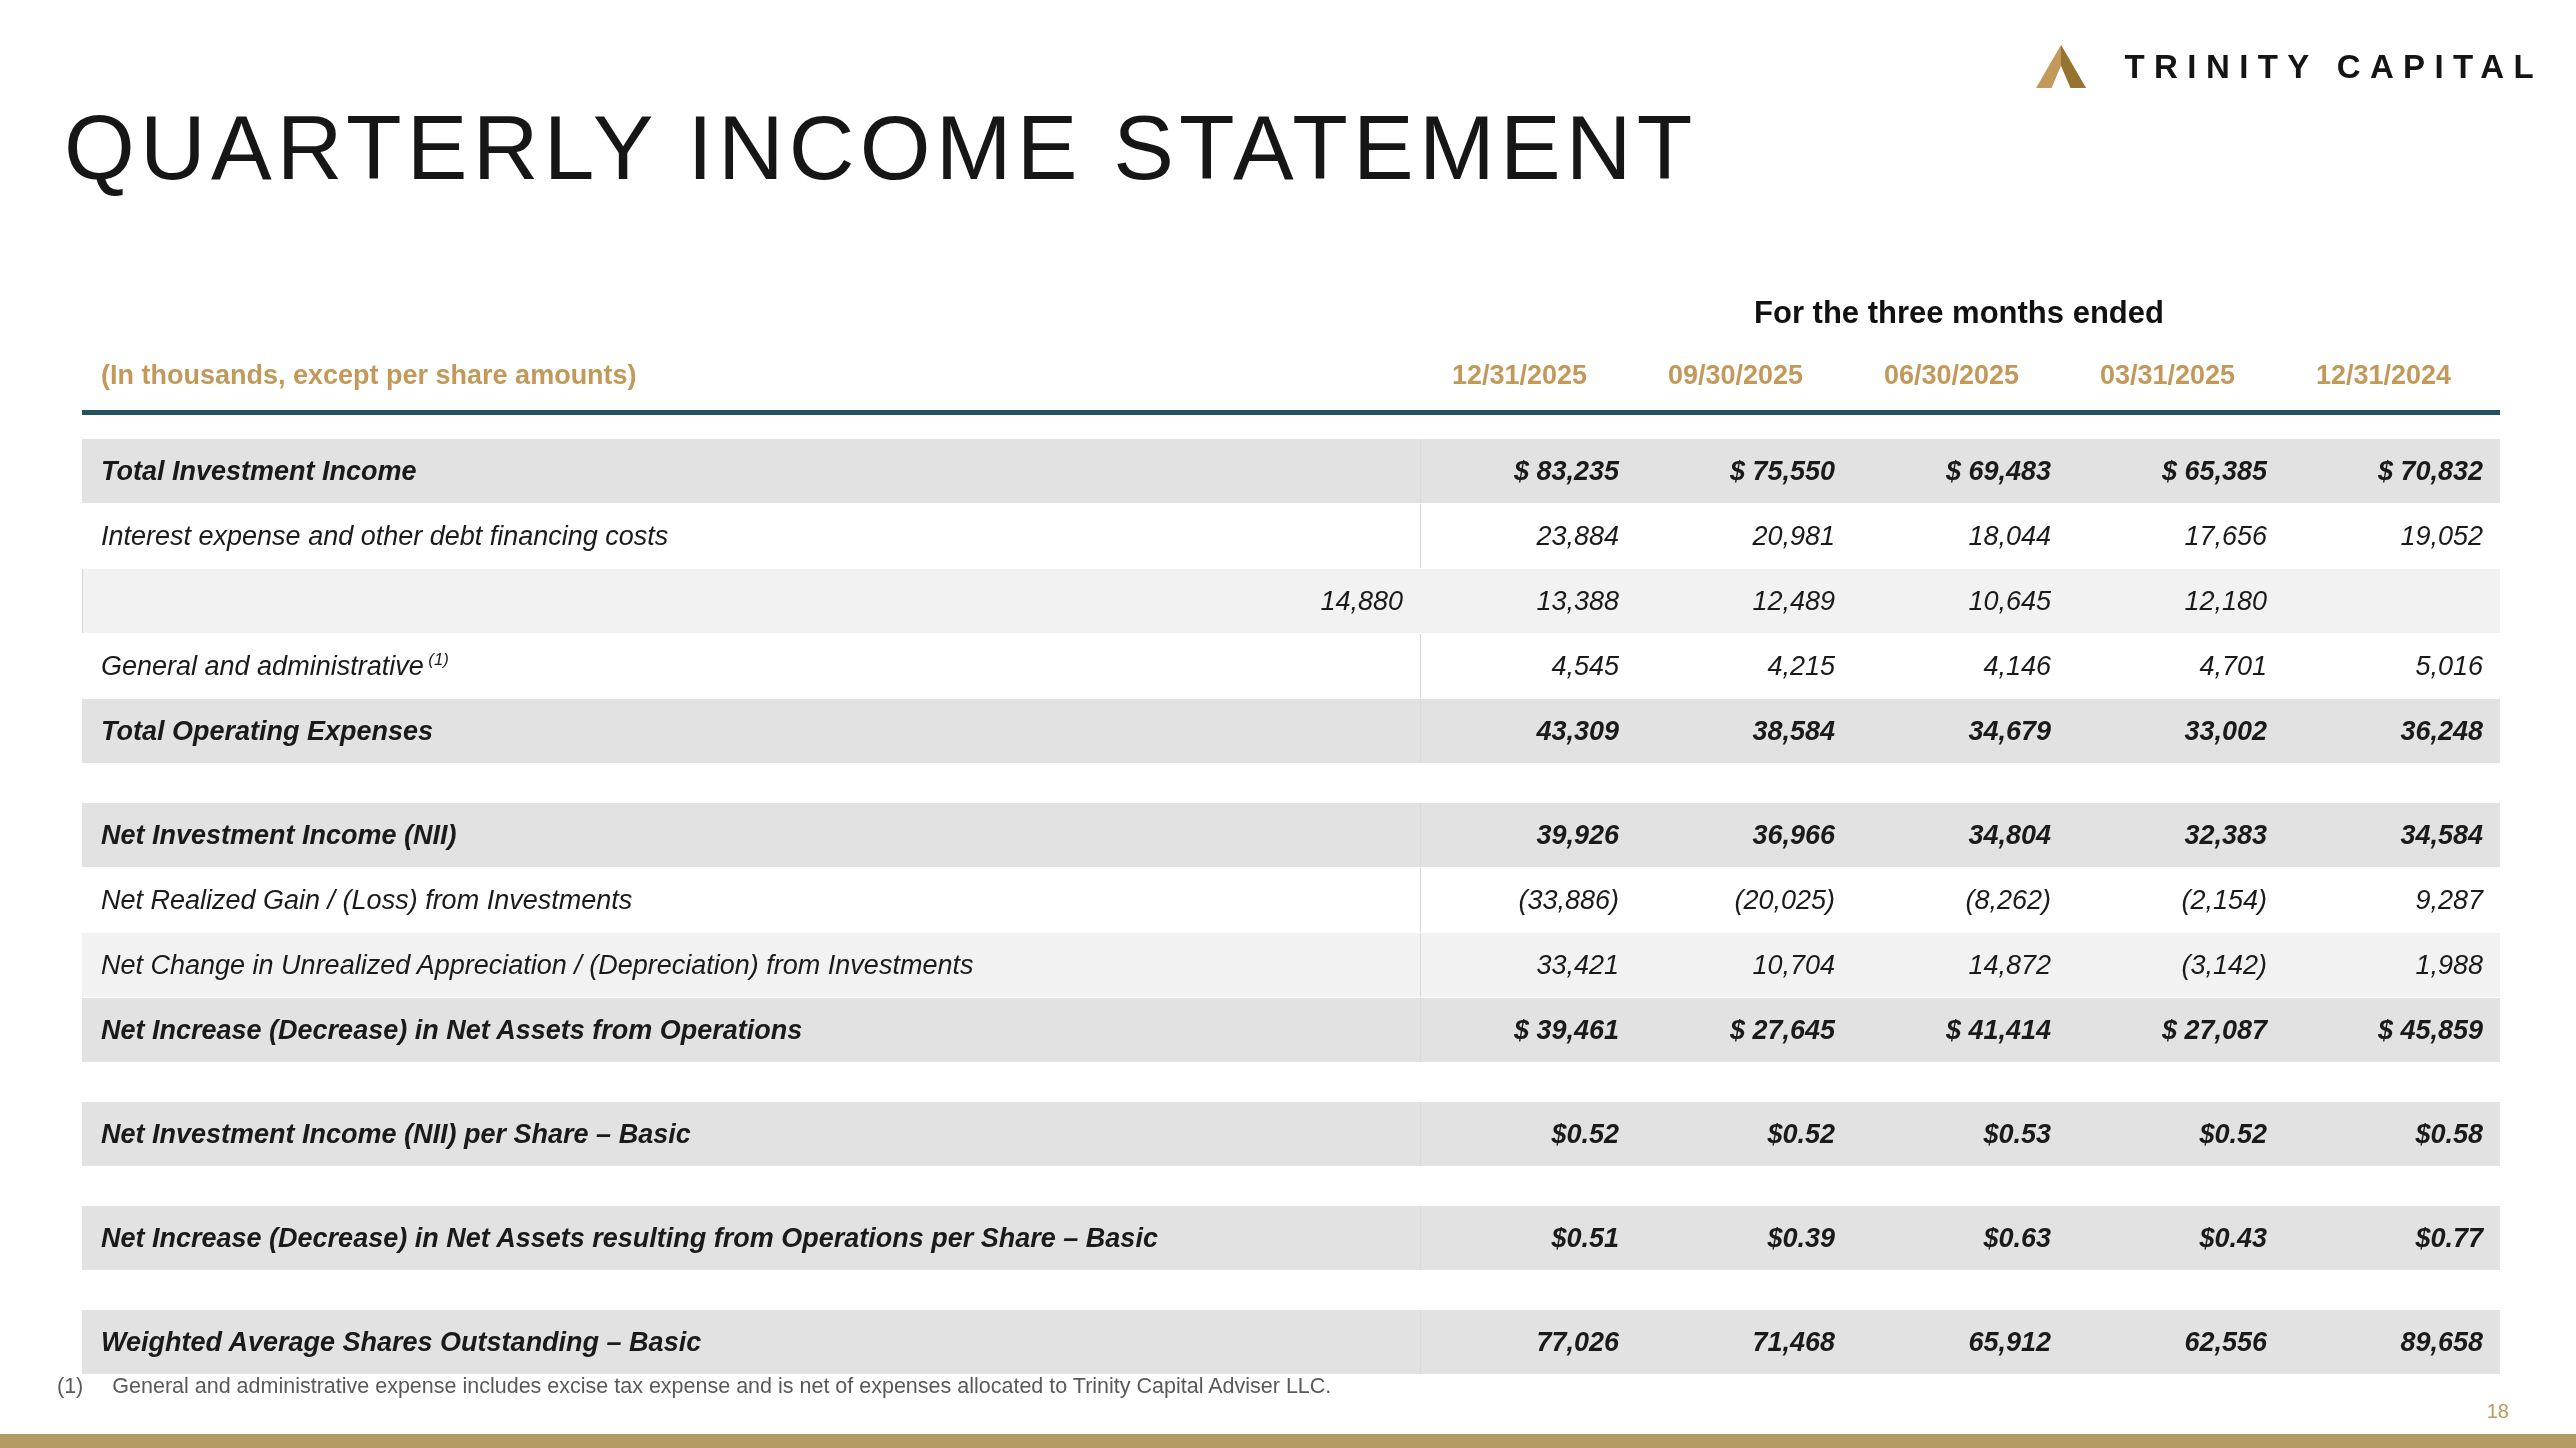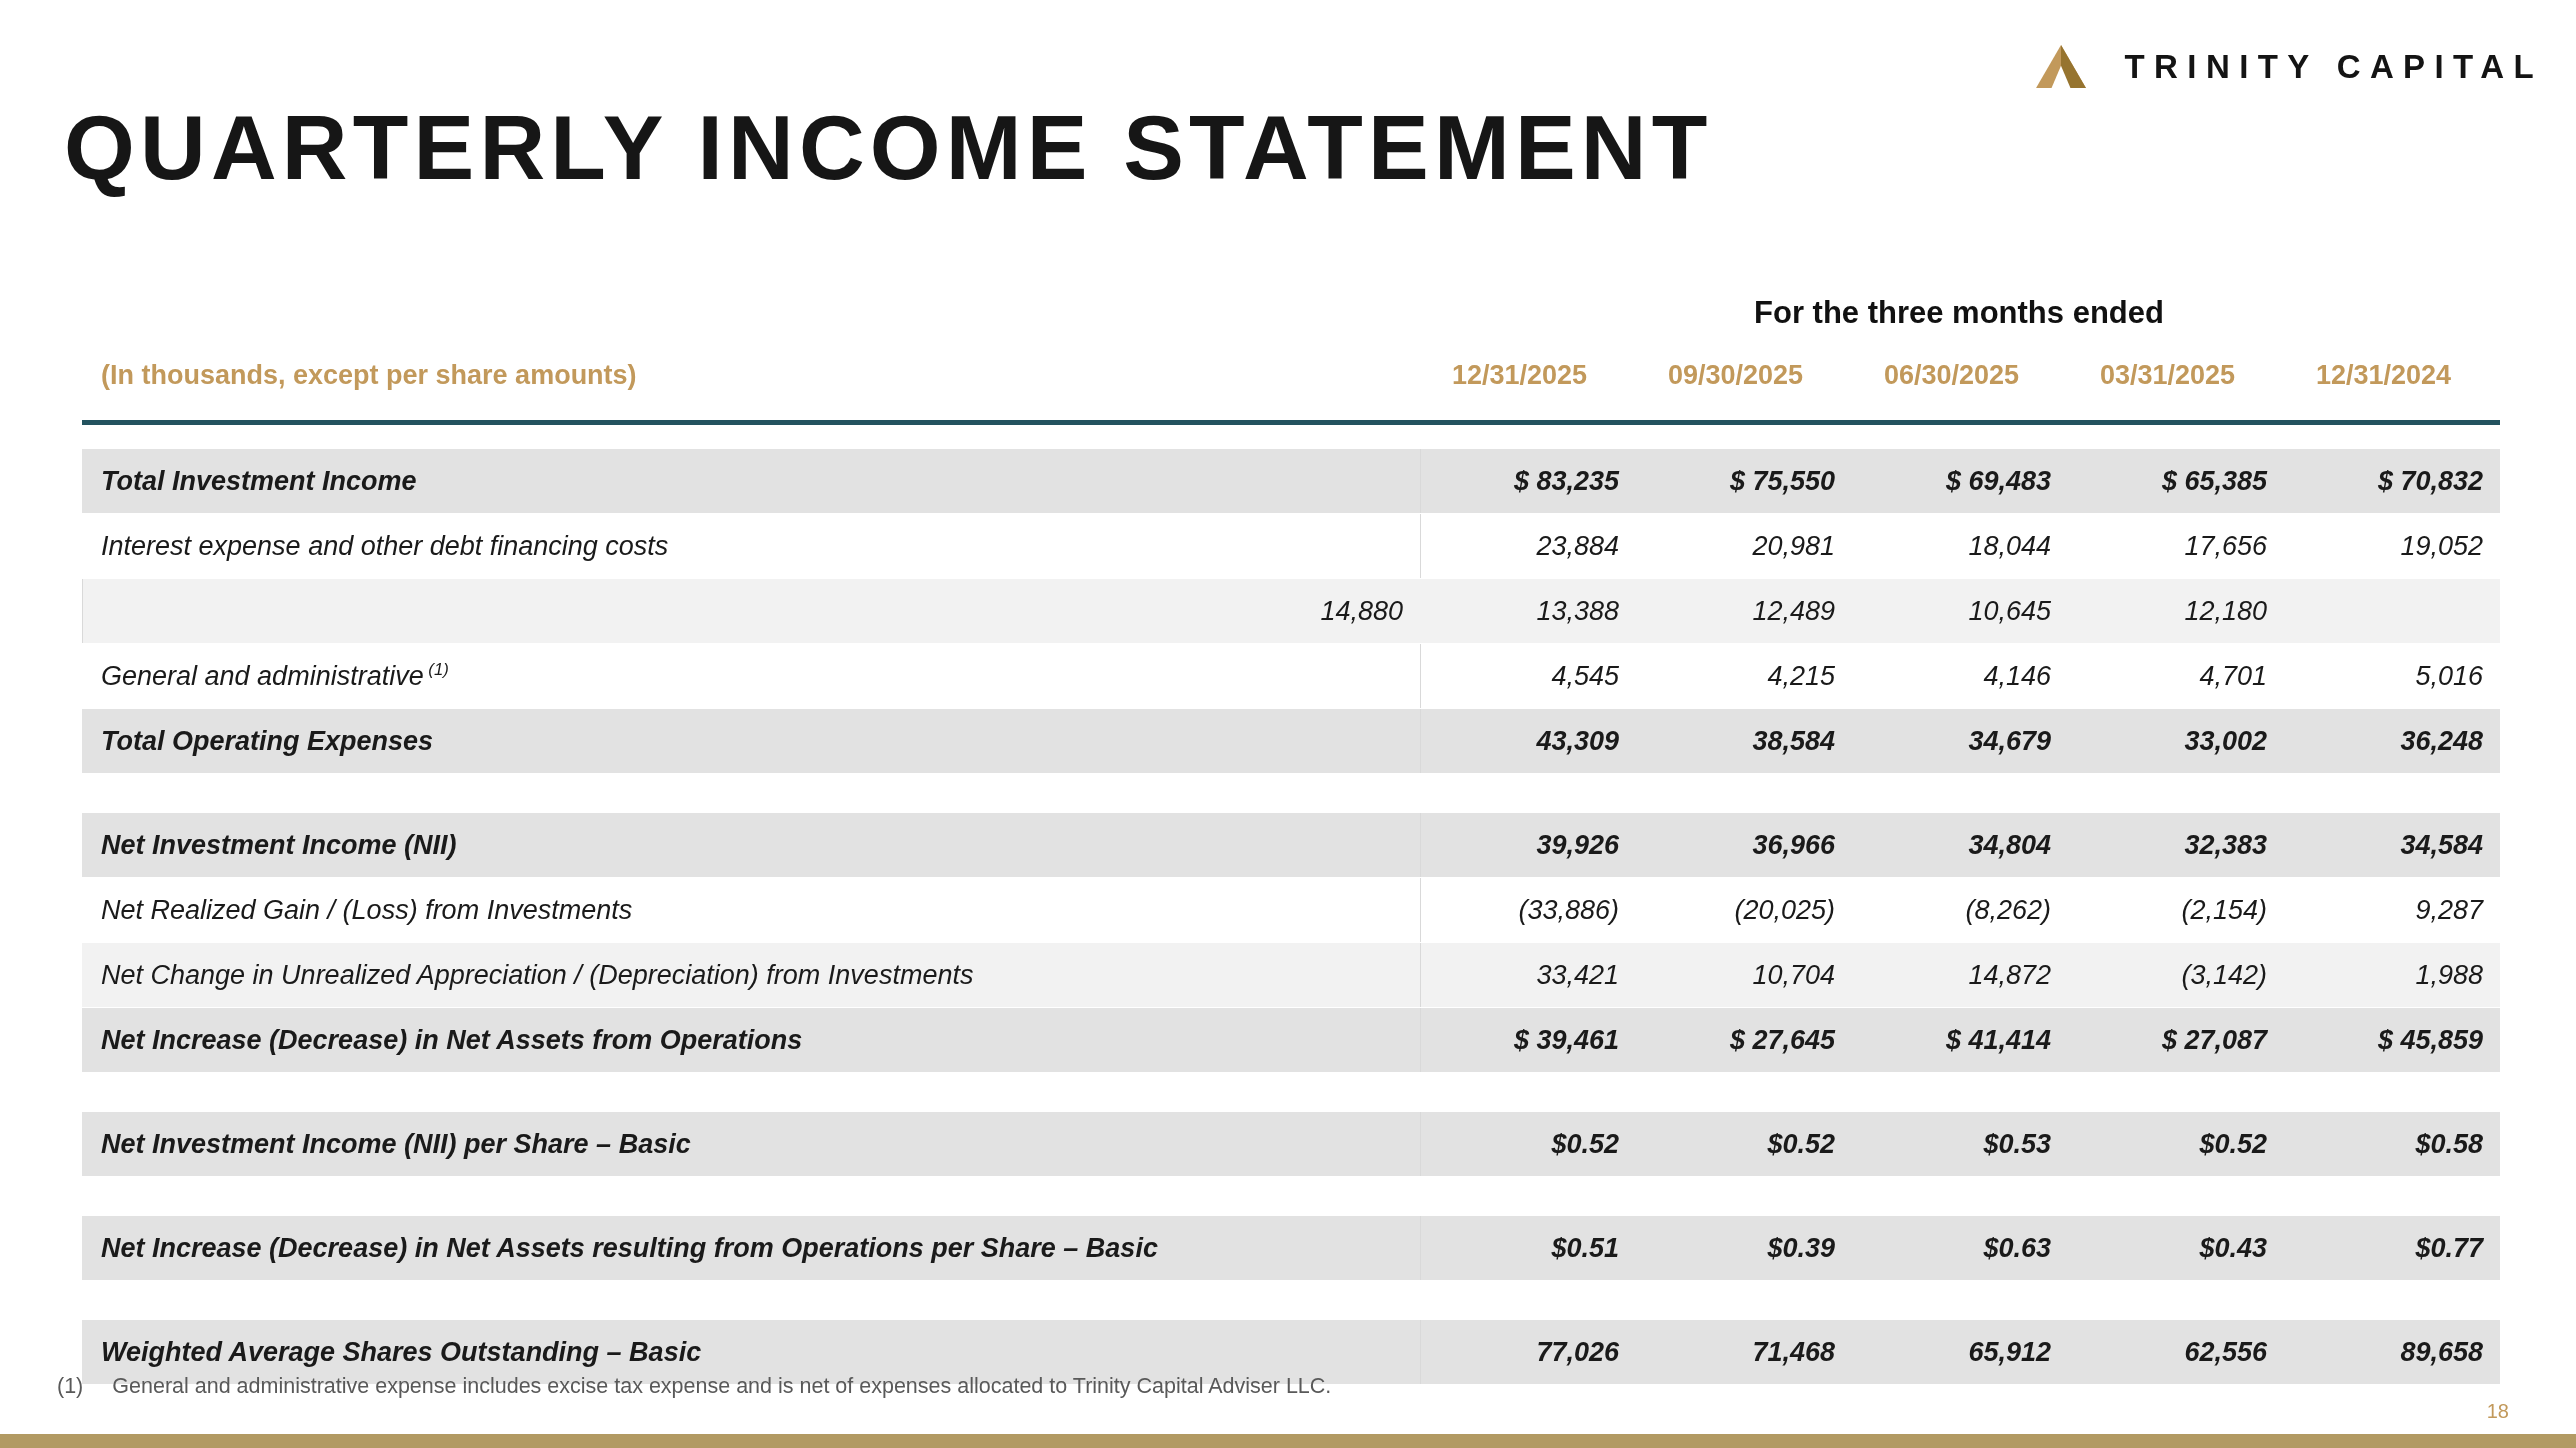--- a/index.html
+++ b/index.html
@@ -14,32 +14,32 @@
     overflow: hidden;
   }
 
   
   .logo { position: absolute; top: 45px; right: 33px; display: flex; align-items: center; gap: 39px; text-align: right; }
   .logo-text { font-size: 33px; font-weight: 700; letter-spacing: 9.4px; color: #141414; white-space: nowrap; }
 
   
   .title {
     position: absolute; left: 64px; top: 96px;
-    font-size: 91px; font-weight: 700; letter-spacing: 5.2px;
+    font-size: 91px; font-weight: 400; letter-spacing: 5.2px;
     color: #161616; white-space: nowrap;
   }
 
   
   .table-wrap { position: absolute; left: 82px; right: 76px; top: 295px; }
   .period-row { display: grid; grid-template-columns: 1fr 1082px; margin-bottom: 29px; }
   .period-label { text-align: center; font-weight: 700; font-size: 31px; color: #111111; }
 
   .grid { display: grid; grid-template-columns: 1fr repeat(5, 216px); }
 
-  .header-row { align-items: end; padding-bottom: 29px; border-bottom: 5.2px solid var(--dark-line, #23535F); }
+  .header-row { align-items: end; padding-bottom: 19px; border-bottom: 5.2px solid var(--dark-line, #23535F); }
   .gold { color: var(--gold, #C2995B); font-weight: 700; }
   .hdr-label { font-size: 27px; padding-left: 19px; }
   .hdr-col { font-size: 27px; text-align: center; padding-right: 17px; }
 
   .table-body { margin-top: 24px; font-style: italic; }
   .row { min-height: 65px; align-items: center; font-size: 27px; border-bottom: 1.7px solid #ffffff; }
   .row.white { background: #ffffff; }
   .row.light { background: var(--row-light, #F2F2F2); }
   .row.dark  { background: var(--row-dark, #E2E2E2); }
   .row.bold  { font-weight: 700; }

